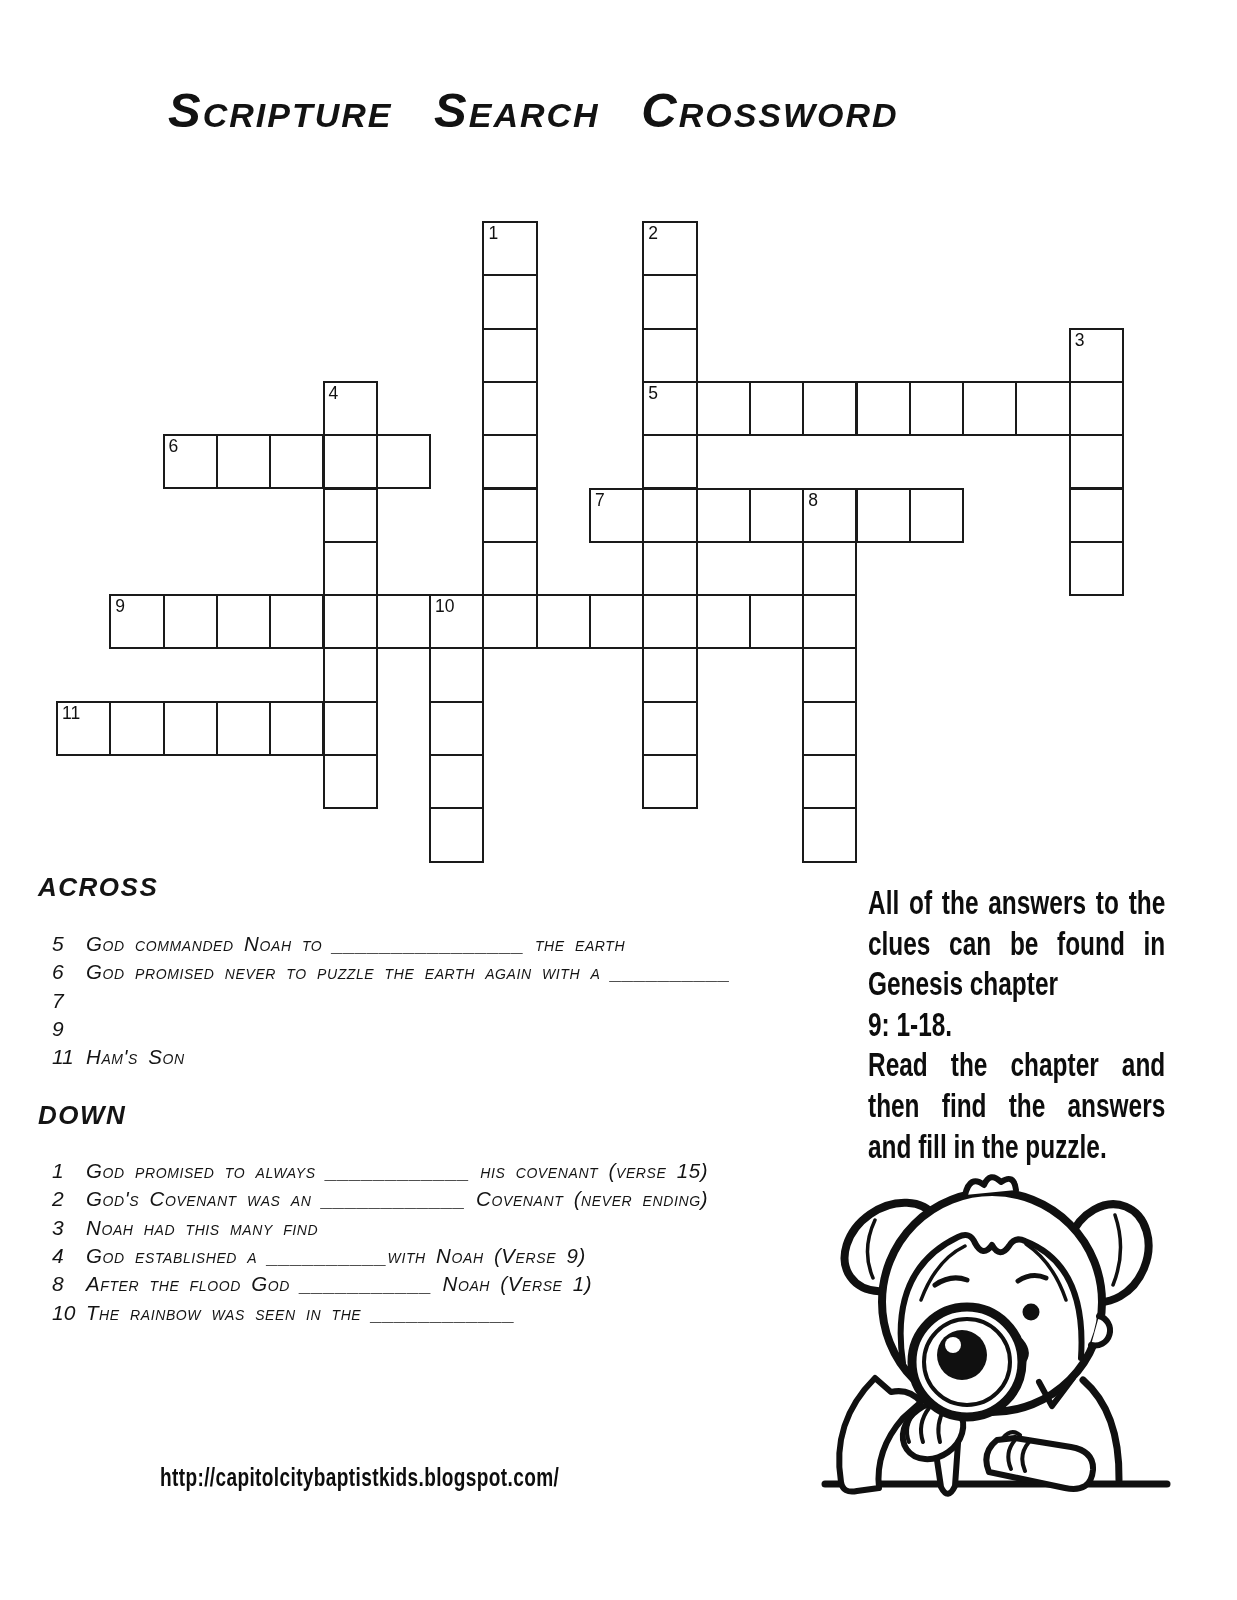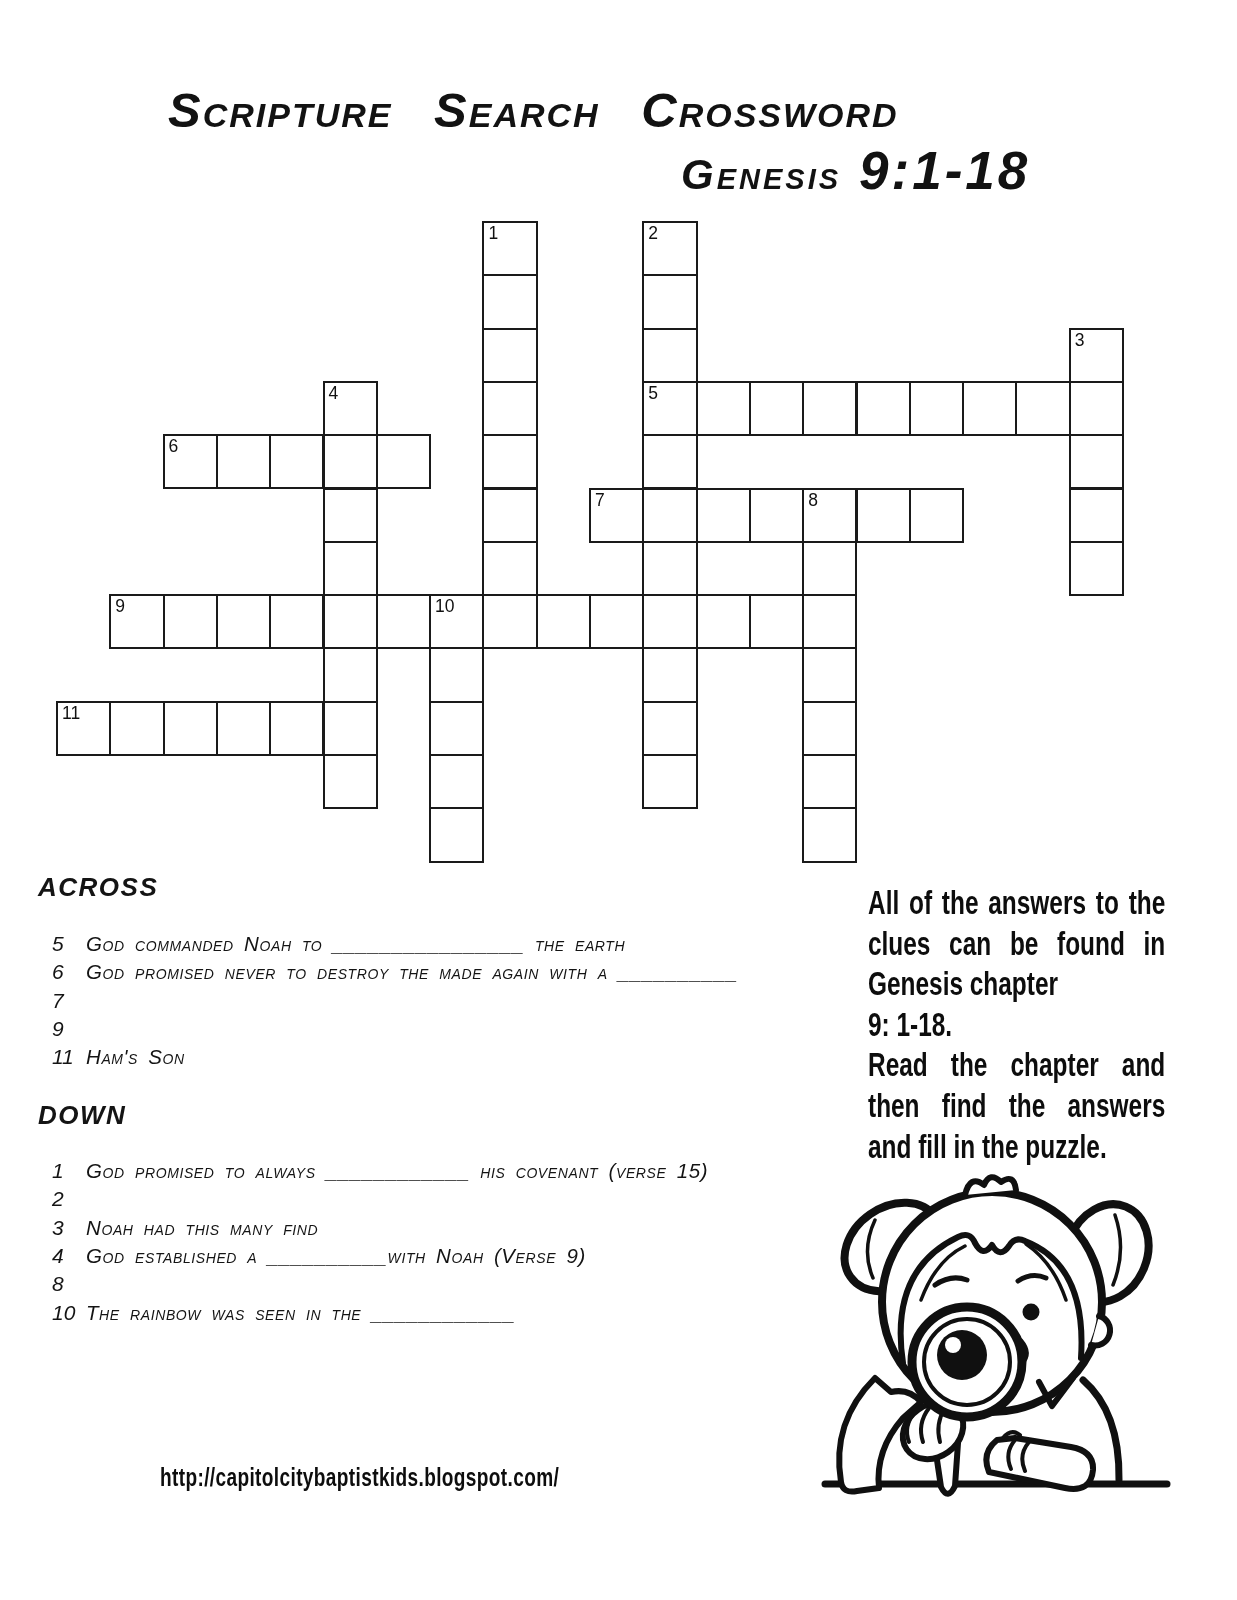--- a/index.html
+++ b/index.html
@@ -44,24 +44,20 @@
 
   
   .girl{position:absolute;left:815px;top:1150px;width:360px;height:352px;}
 </style>
 </head>
 <body>
 
 <div id="page">
 
   <div class="title">Scripture Search Crossword</div>
-  <div class="subtitle">
-    <span class="book">Genesis</span>
-    <span class="ref">9:1-18</span>
-  </div>
 
   <div id="gridlayer">
       <div class="cell" style="left: 482.4px; top: 221px; width: 55.3px; height: 55.3px;">
         <span class="cellnum">1</span>
       </div>
       <div class="cell" style="left: 482.4px; top: 274.3px; width: 55.3px; height: 55.3px;"></div>
       <div class="cell" style="left: 482.4px; top: 327.6px; width: 55.3px; height: 55.3px;"></div>
       <div class="cell" style="left: 482.4px; top: 380.9px; width: 55.3px; height: 55.3px;"></div>
       <div class="cell" style="left: 482.4px; top: 434.2px; width: 55.3px; height: 55.3px;"></div>
       <div class="cell" style="left: 482.4px; top: 487.5px; width: 55.3px; height: 55.3px;"></div>
@@ -156,21 +152,21 @@
     </div>
 
   <div class="secheader" style="left:38px;top:872px;">ACROSS</div>
   <div class="cluelist" style="left:52px;top:932px;">
     <div class="clue-row">
       <span class="cnum">5</span>
       <span class="ctext">God commanded Noah to ________________ the earth</span>
     </div>
     <div class="clue-row">
       <span class="cnum">6</span>
-      <span class="ctext">God promised never to destroy the made again with a __________</span>
+      <span class="ctext">God promised never to puzzle the earth again with a __________</span>
     </div>
     <div class="clue-row">
       <span class="cnum">7</span>
     </div>
     <div class="clue-row">
       <span class="cnum">9</span>
     </div>
     <div class="clue-row">
       <span class="cnum">11</span>
       <span class="ctext">Ham's Son</span>
@@ -178,31 +174,33 @@
   </div>
 
   <div class="secheader" style="left:38px;top:1100px;">DOWN</div>
   <div class="cluelist" style="left:52px;top:1159px;">
     <div class="clue-row">
       <span class="cnum">1</span>
       <span class="ctext">God promised to always ____________ his covenant (verse 15)</span>
     </div>
     <div class="clue-row">
       <span class="cnum">2</span>
+      <span class="ctext">God's Covenant was an ____________ Covenant (never ending)</span>
     </div>
     <div class="clue-row">
       <span class="cnum">3</span>
       <span class="ctext">Noah had this many find</span>
     </div>
     <div class="clue-row">
       <span class="cnum">4</span>
       <span class="ctext">God established a __________with Noah (Verse 9)</span>
     </div>
     <div class="clue-row">
       <span class="cnum">8</span>
+      <span class="ctext">After the flood God ___________ Noah (Verse 1)</span>
     </div>
     <div class="clue-row">
       <span class="cnum">10</span>
       <span class="ctext">The rainbow was seen in the ____________</span>
     </div>
   </div>
 
   <div class="instructions">
     <div class="line j">All of the answers to the</div>
     <div class="line j">clues can be found in</div>

